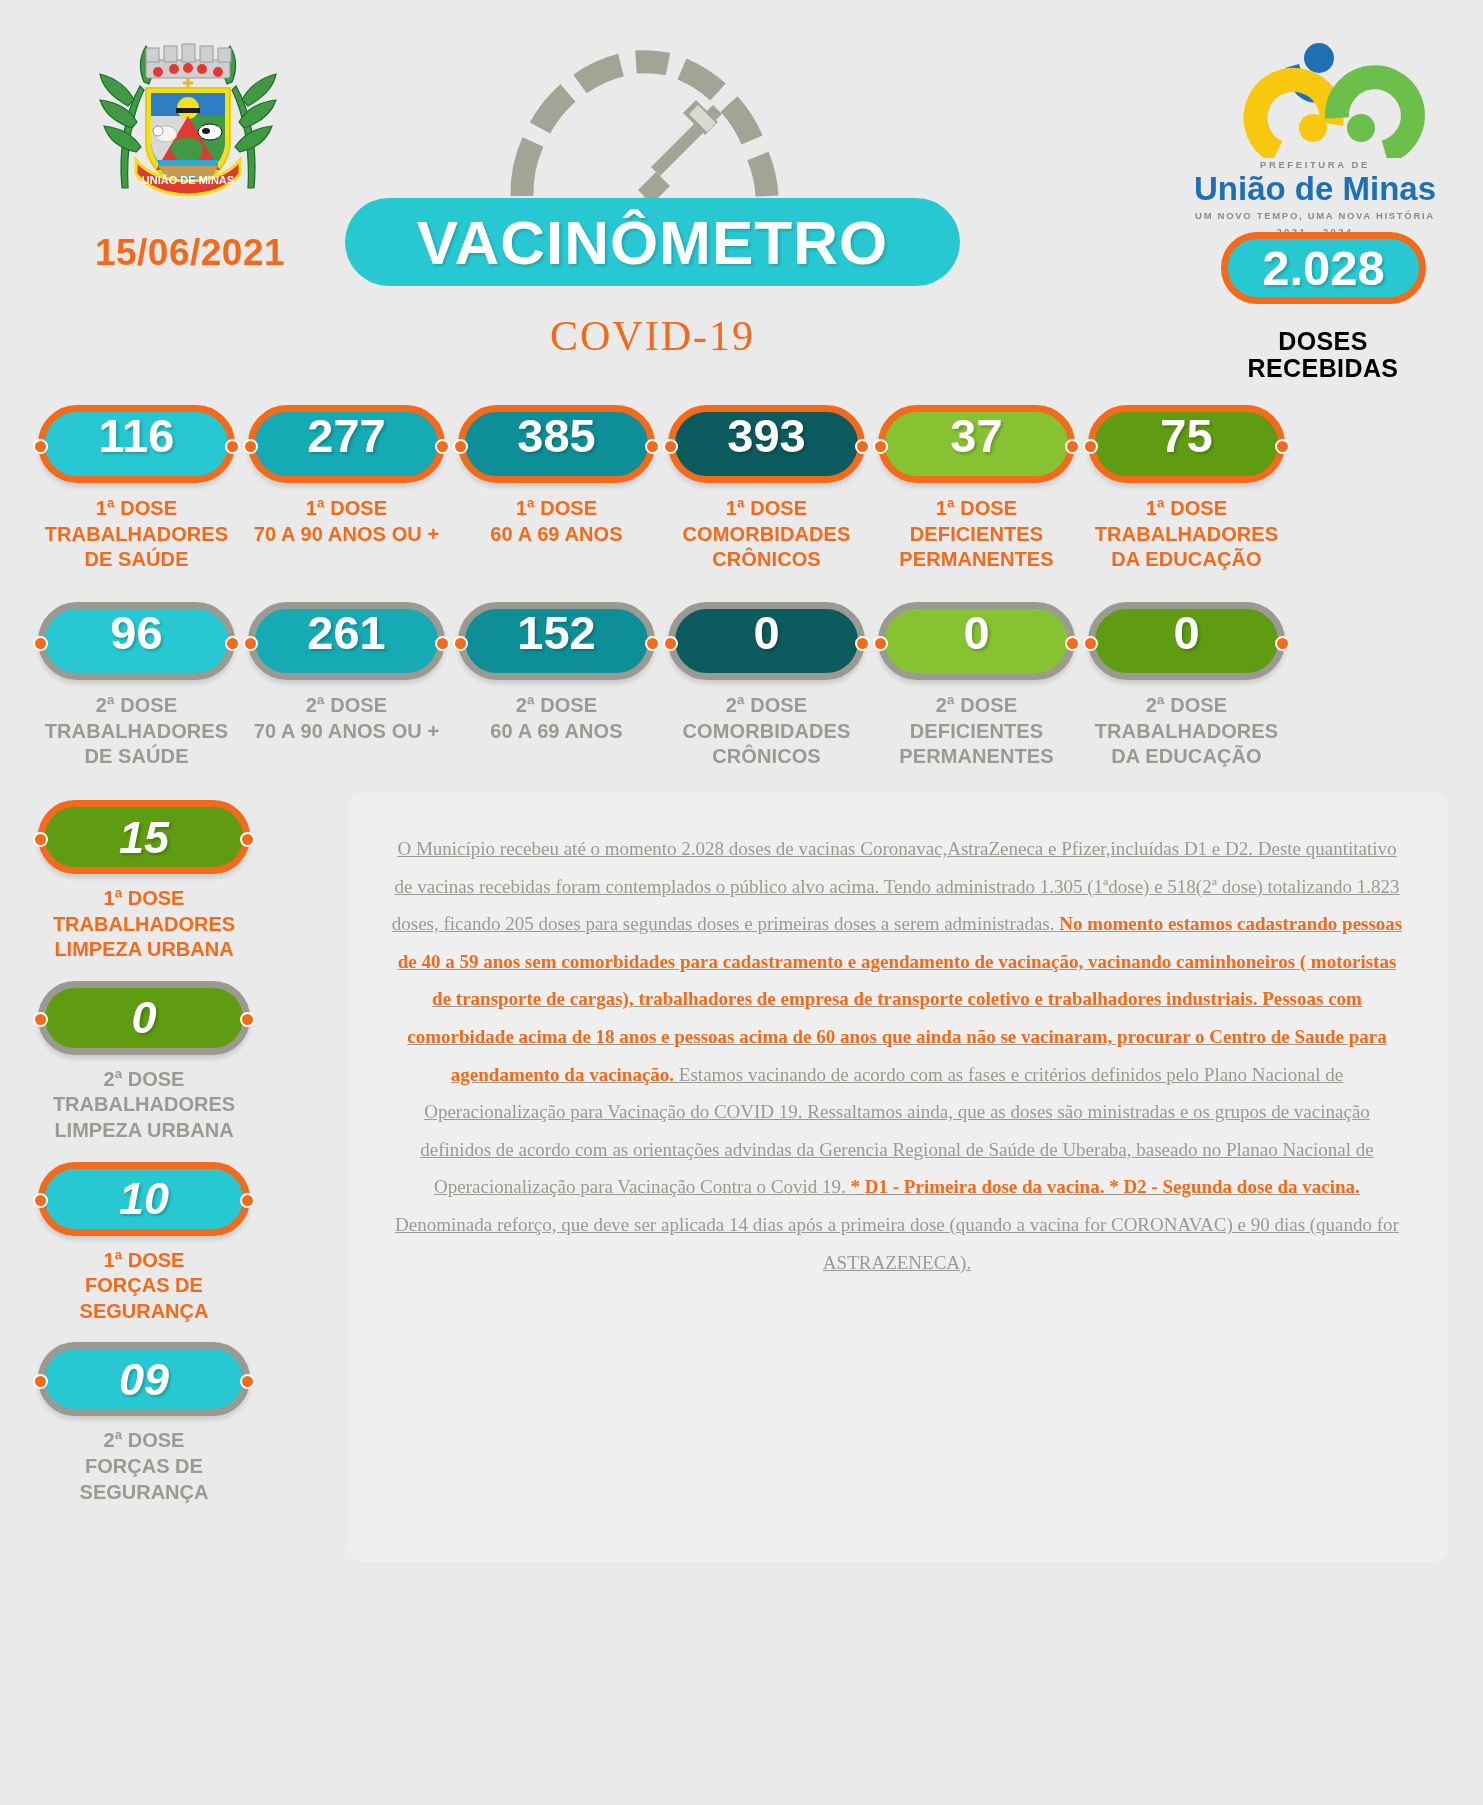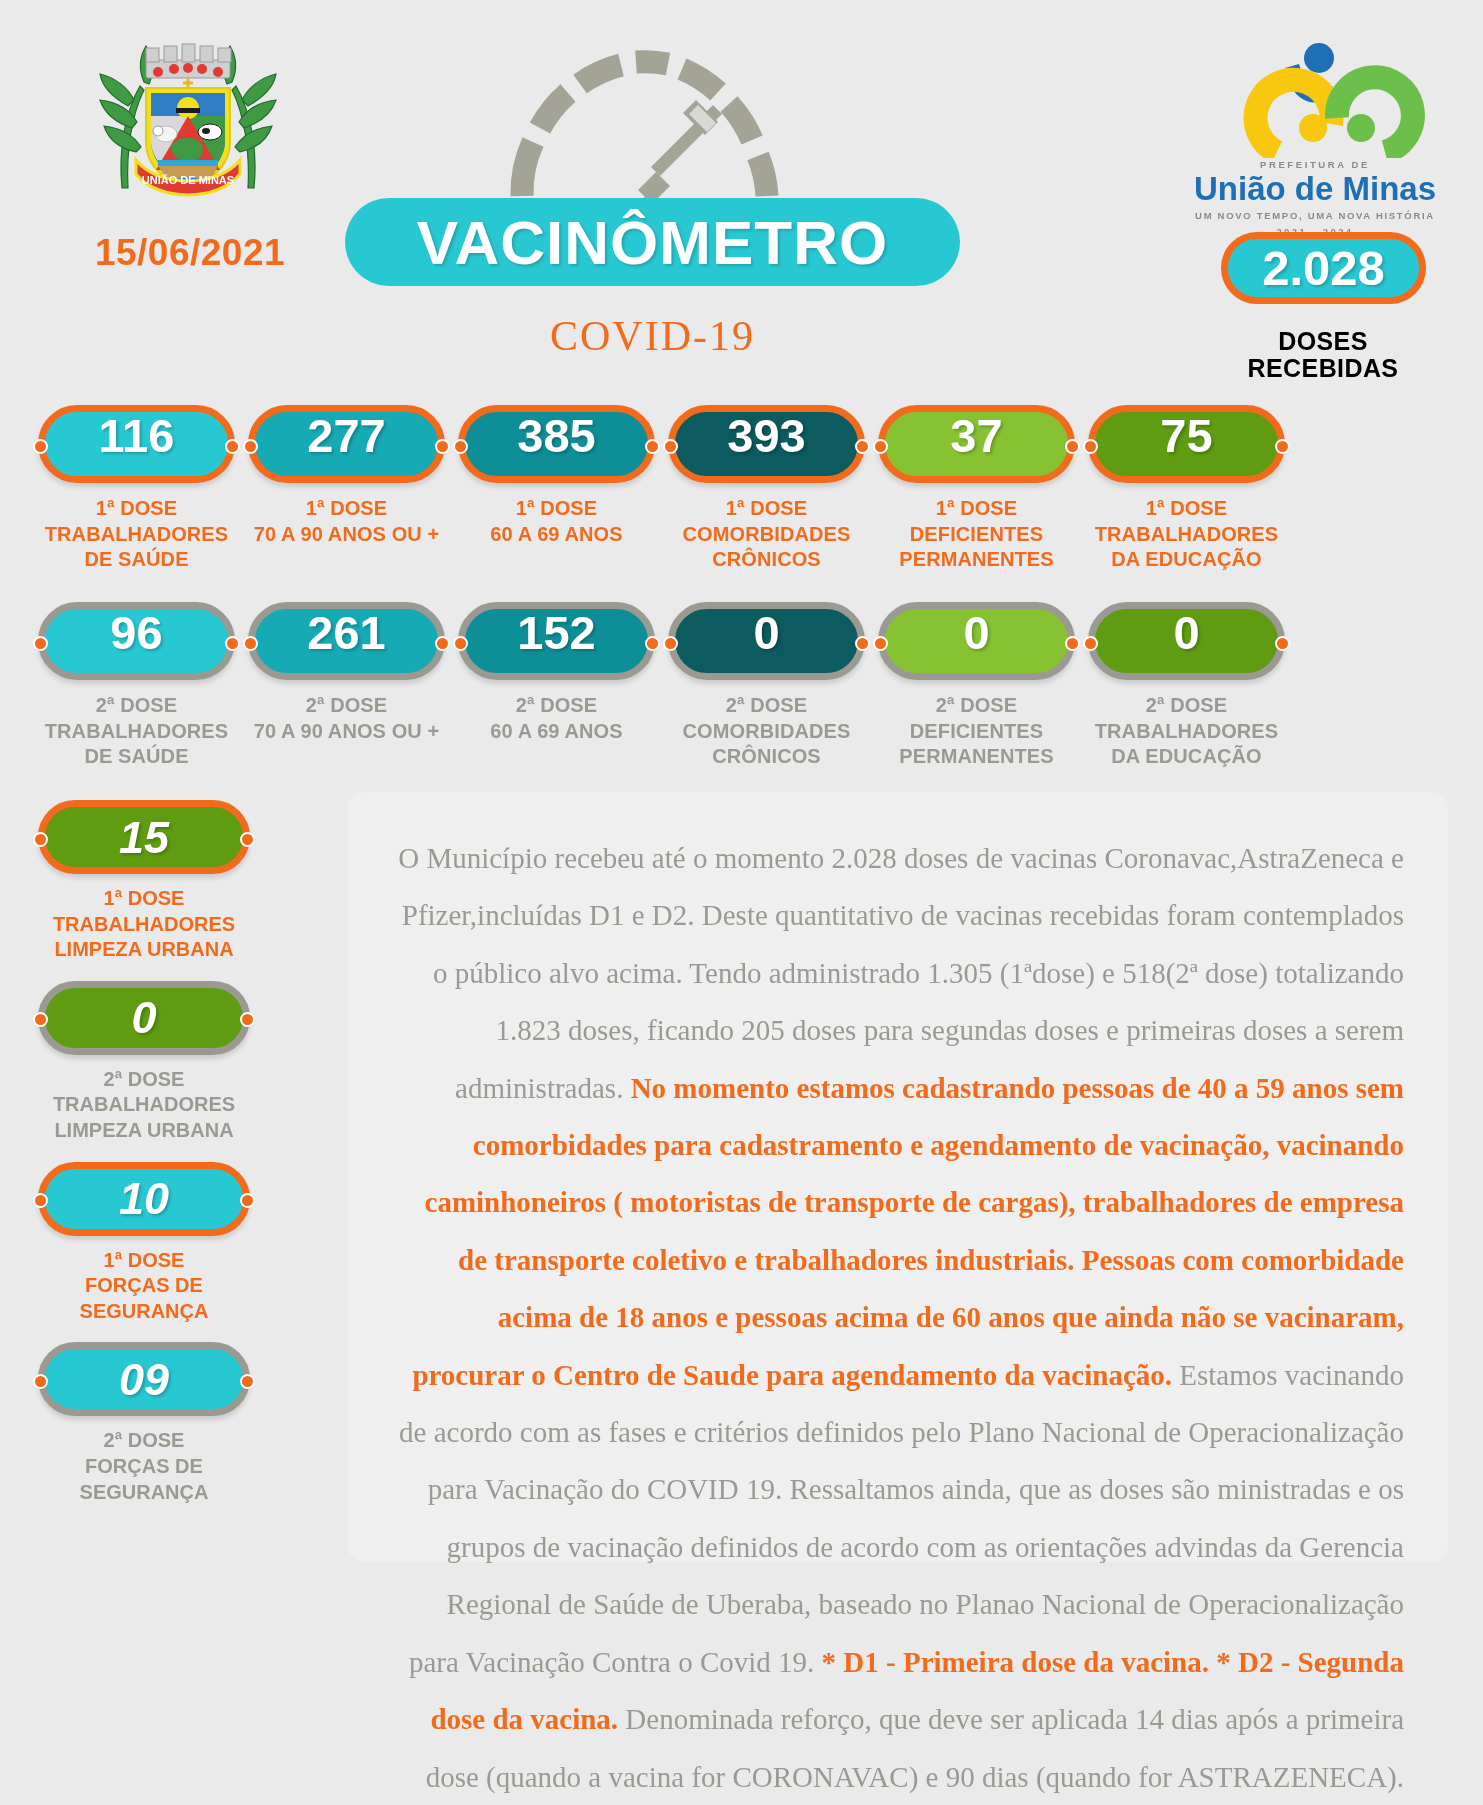--- a/index.html
+++ b/index.html
@@ -252,24 +252,25 @@
   .panel {
     position: absolute;
     left: 348px; top: 792px;
     width: 1100px; height: 770px;
     background: #efefef;
     border-radius: 16px;
     padding: 38px 44px 30px 42px;
   }
   .panel p {
     font-family: "Liberation Serif", serif;
-    font-size: 29px;
+    font-size: 19px;
     line-height: 1.98;
     color: #9a9a93;
-    text-align: right;
+    text-align: center;
+    text-decoration: underline;
   }
   .panel .hl {
     color: #f26a1b;
     font-weight: bold;
   }
 </style>
 </head>
 <body>
 
 <div id="page">

